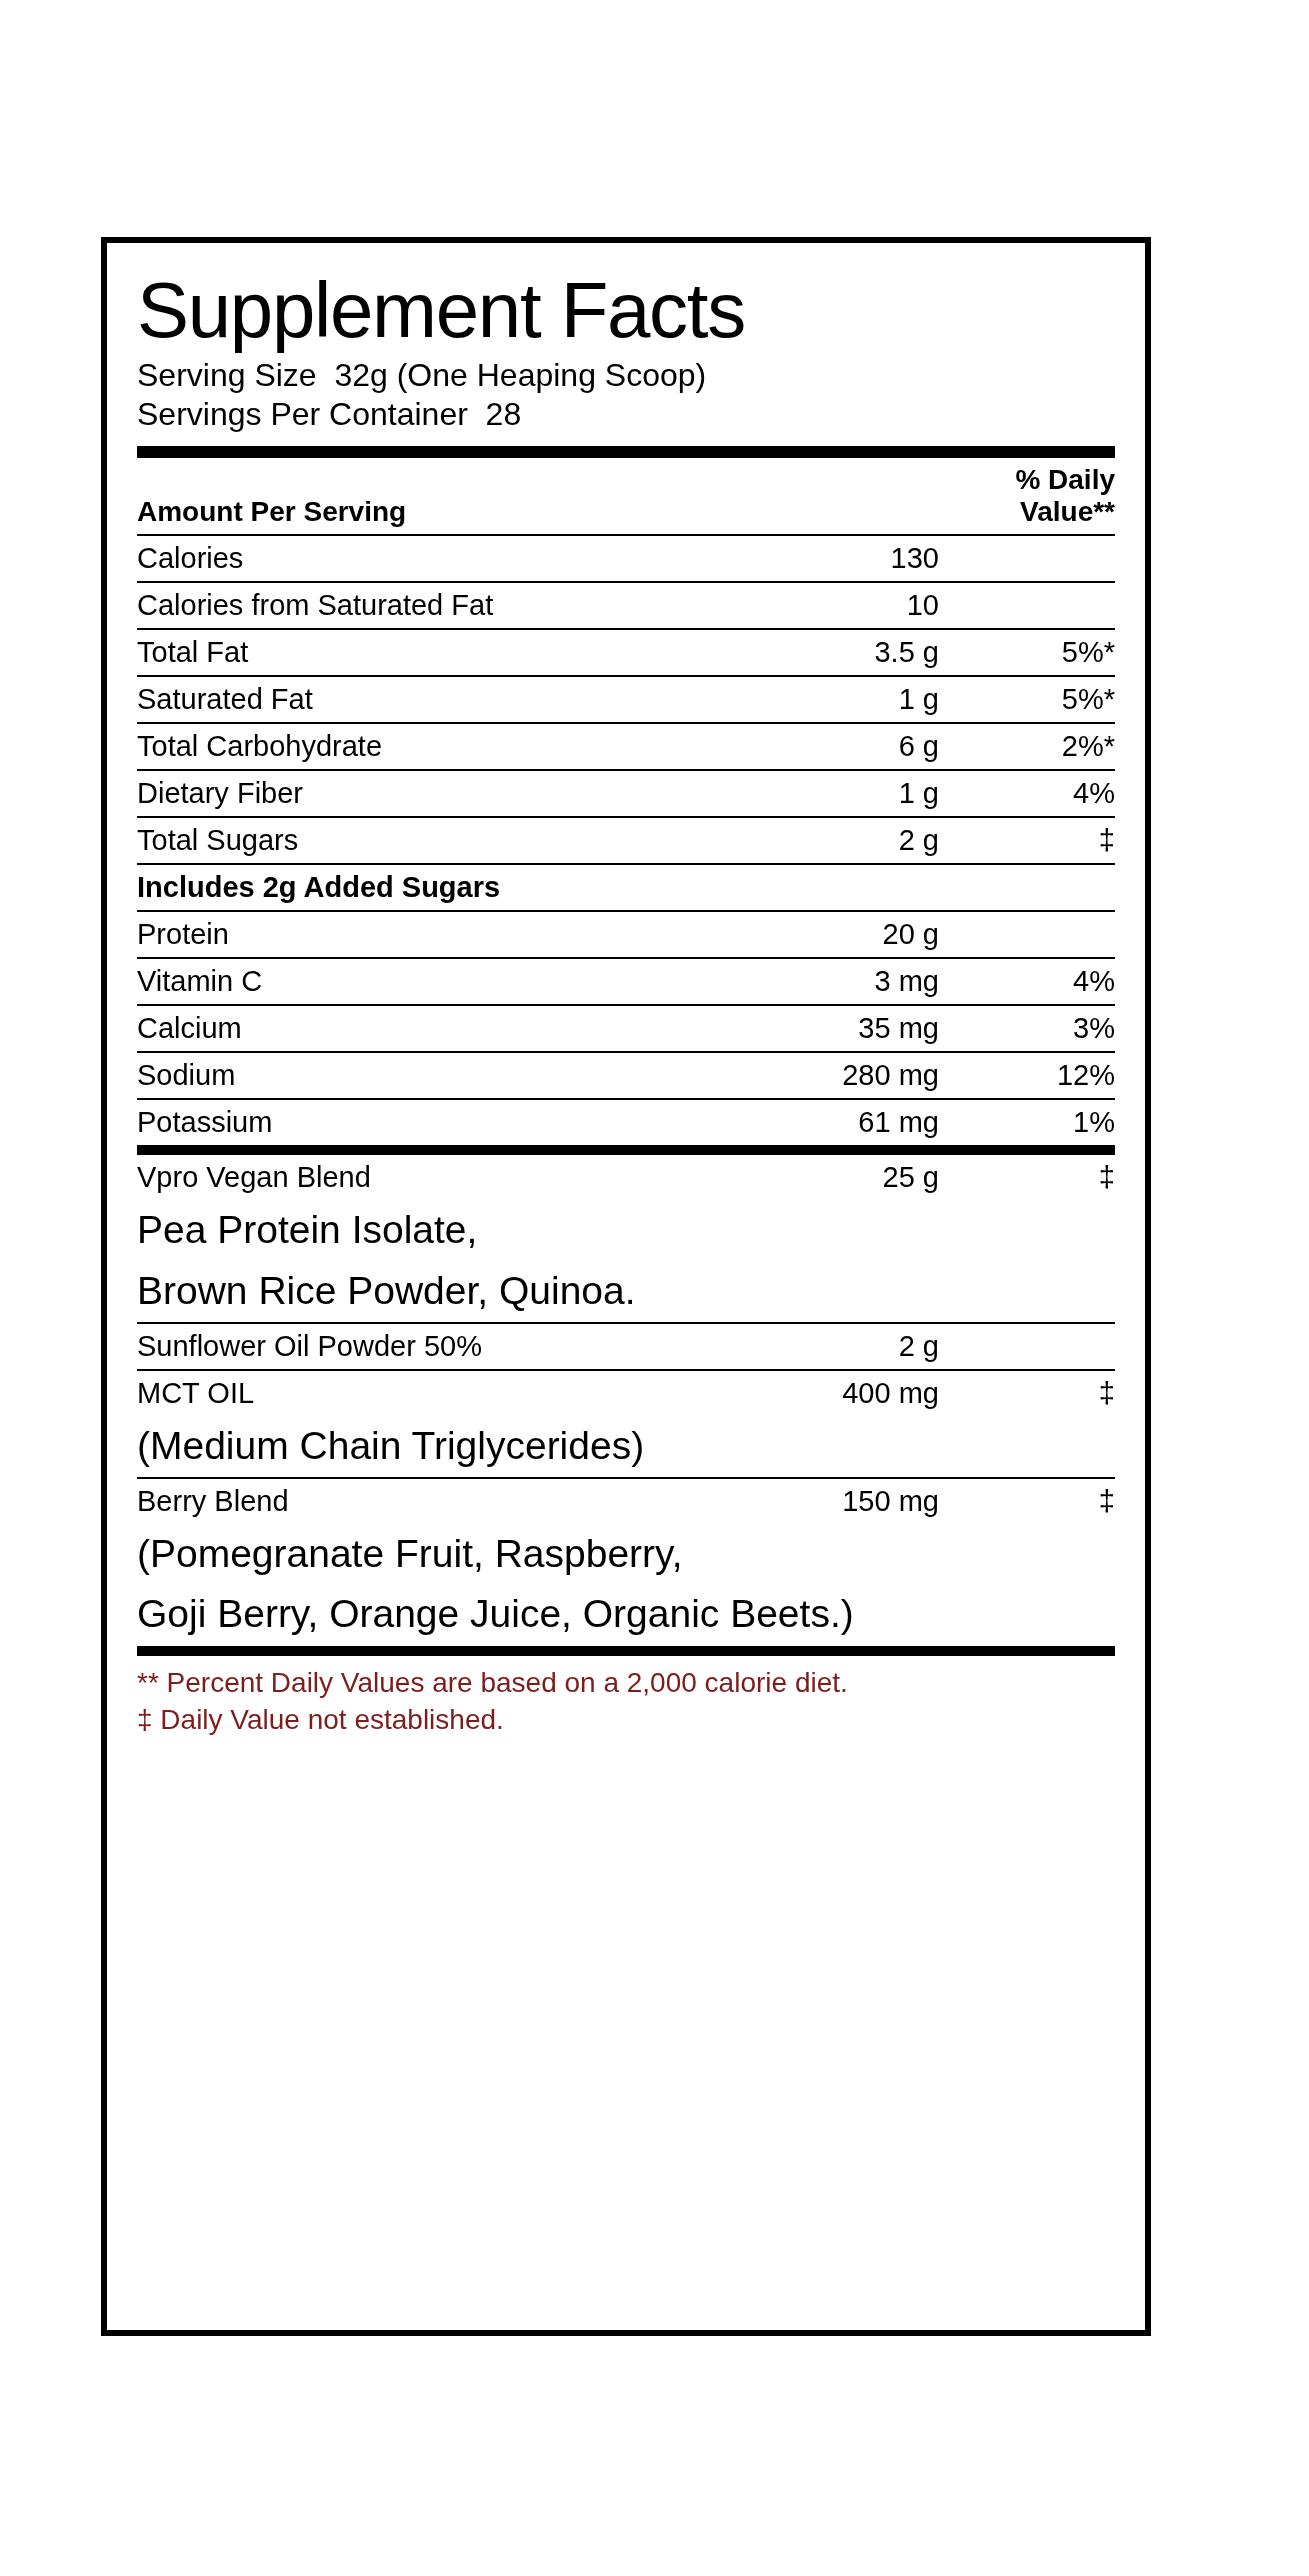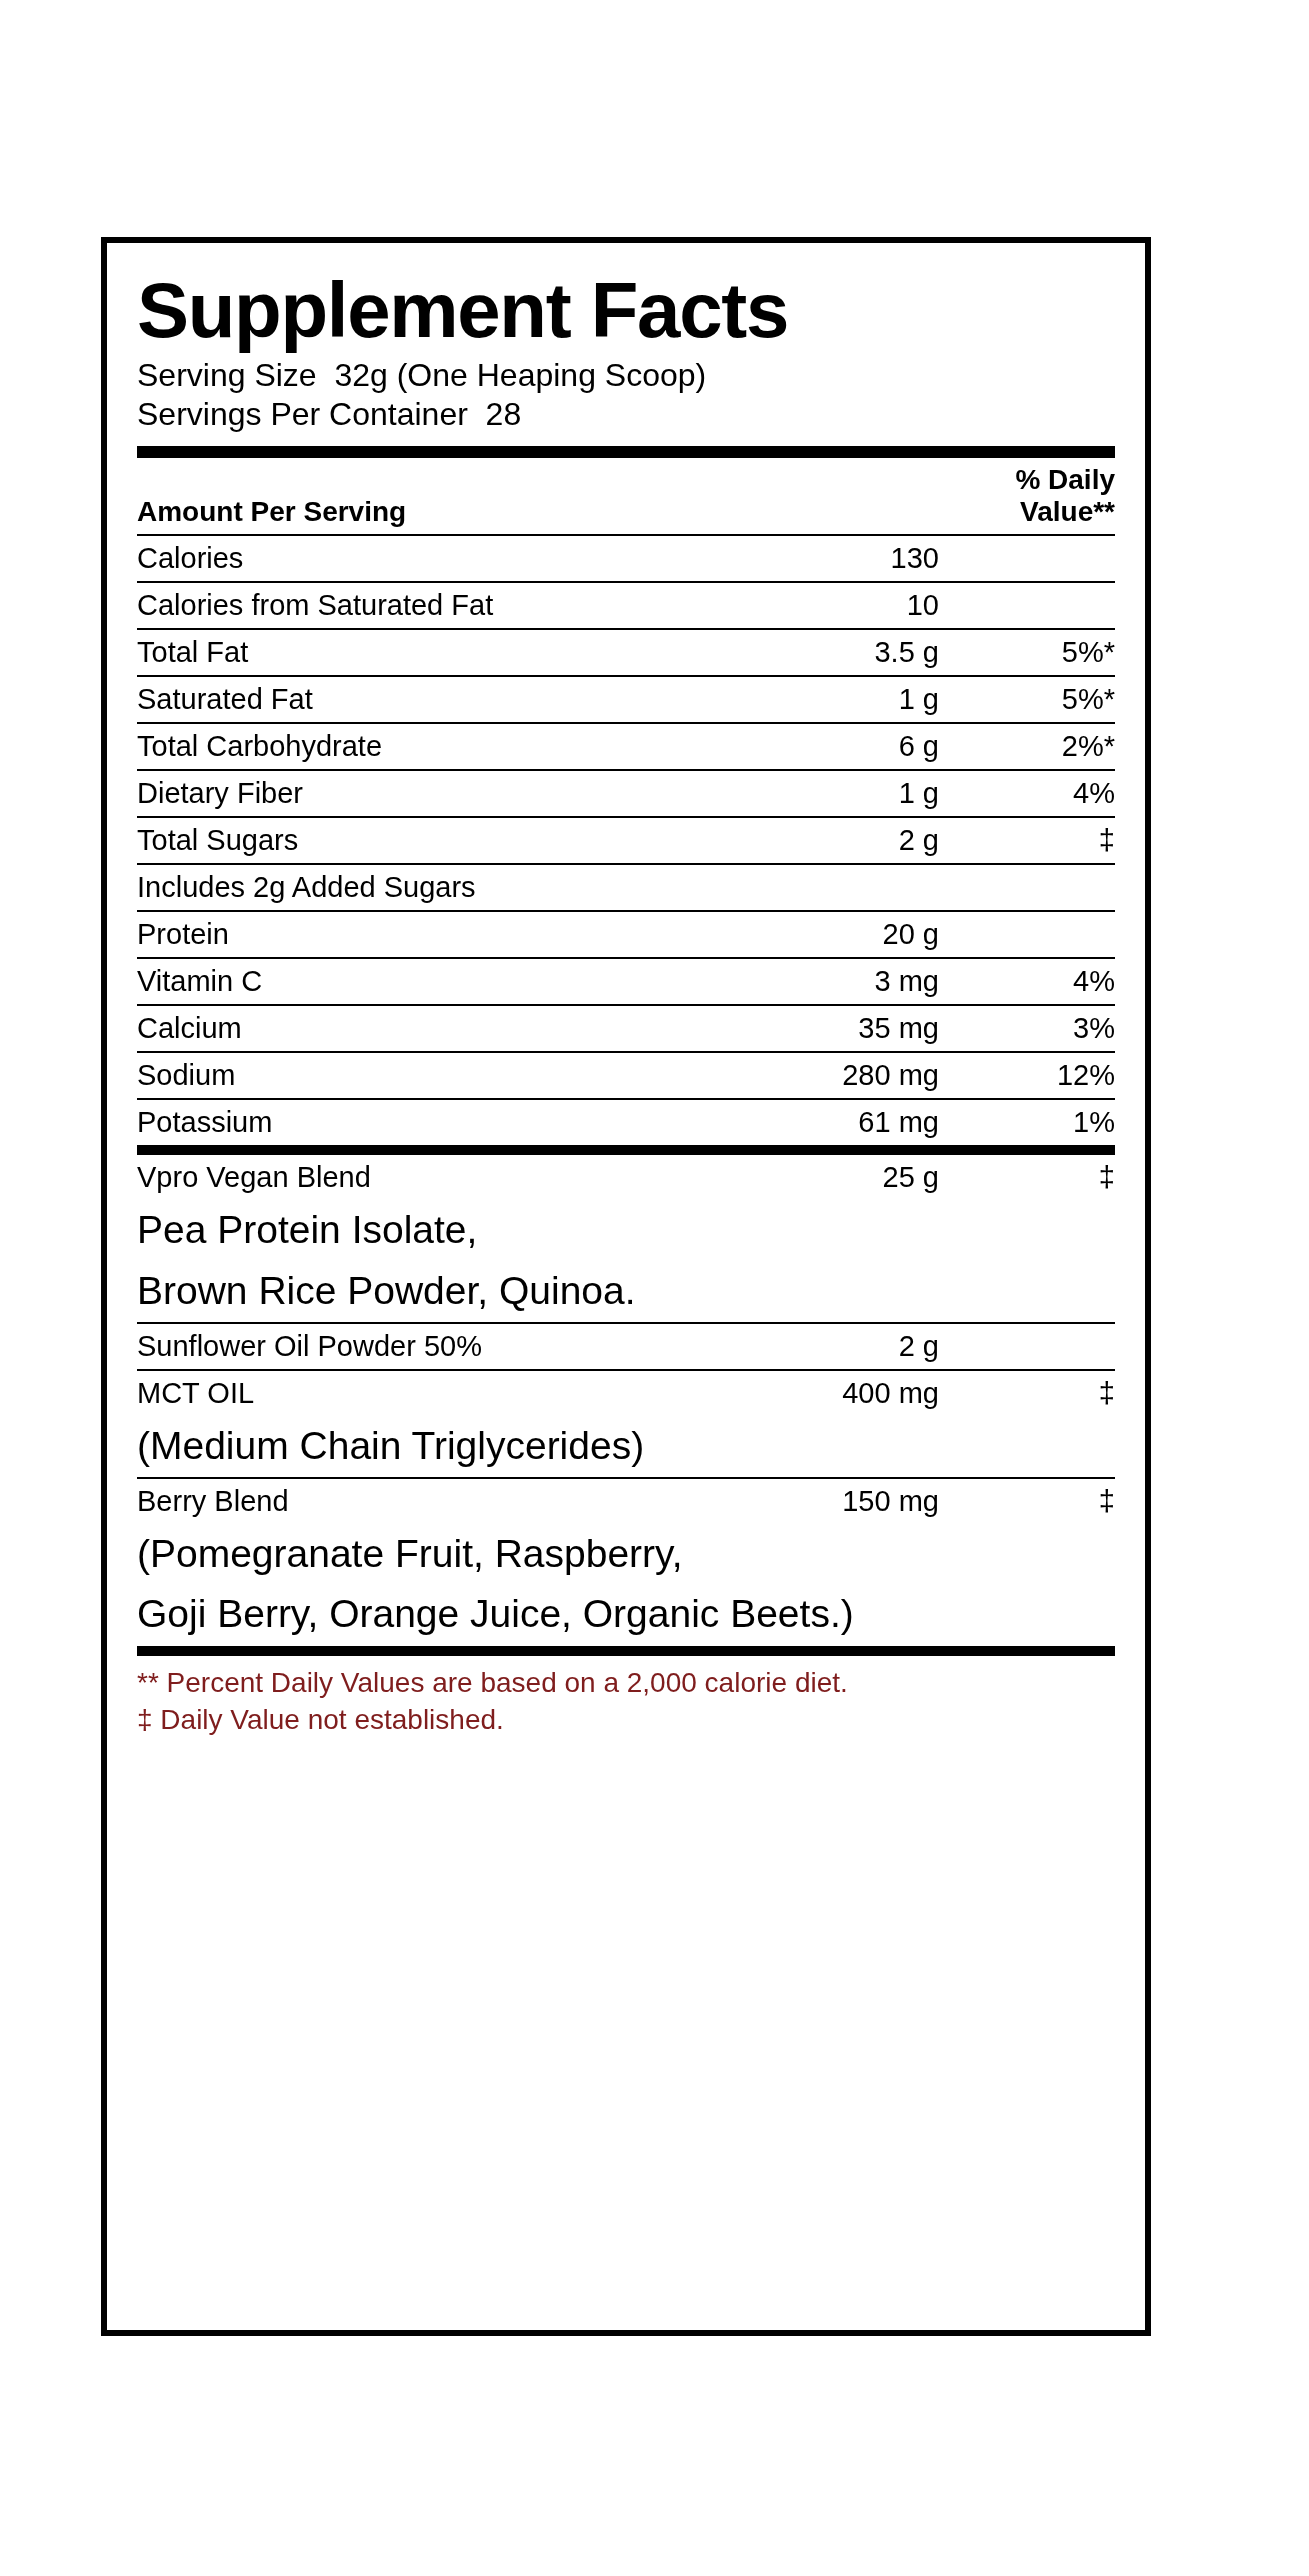--- a/index.html
+++ b/index.html
@@ -41,21 +41,21 @@
     width: 1050px;
     height: 2099px;
     background: #ffffff;
     border: 6px solid #000000;
     box-sizing: border-box;
     padding: 16px 30px 13.5px 30px;
   }
 
   .title {
     font-size: 78px;
-    font-weight: bold;
+    font-weight: normal;
     letter-spacing: -1.3px;
     line-height: 1.0;
     margin: 12px 0 6.7px 0;
     color: #000;
   }
 
   .serving-line {
     font-size: 32px;
     line-height: 1.22;
     color: #000;
@@ -93,21 +93,21 @@
   td.amount {
     text-align: right;
     width: 26%;
     padding-right: 5.4px;
   }
   td.dv {
     text-align: right;
     width: 18%;
   }
   .ind1 { padding-left: 23px; }
-  .ind2 { padding-left: 42px; }
+  .ind2 { padding-left: 42px; font-weight: bold; }
 
   .header-row td {
     font-weight: bold;
     font-size: 28px;
     border-bottom: 2px solid #000;
     padding-bottom: 5.4px;
   }
 
   .sub-line {
     font-size: 39px;

